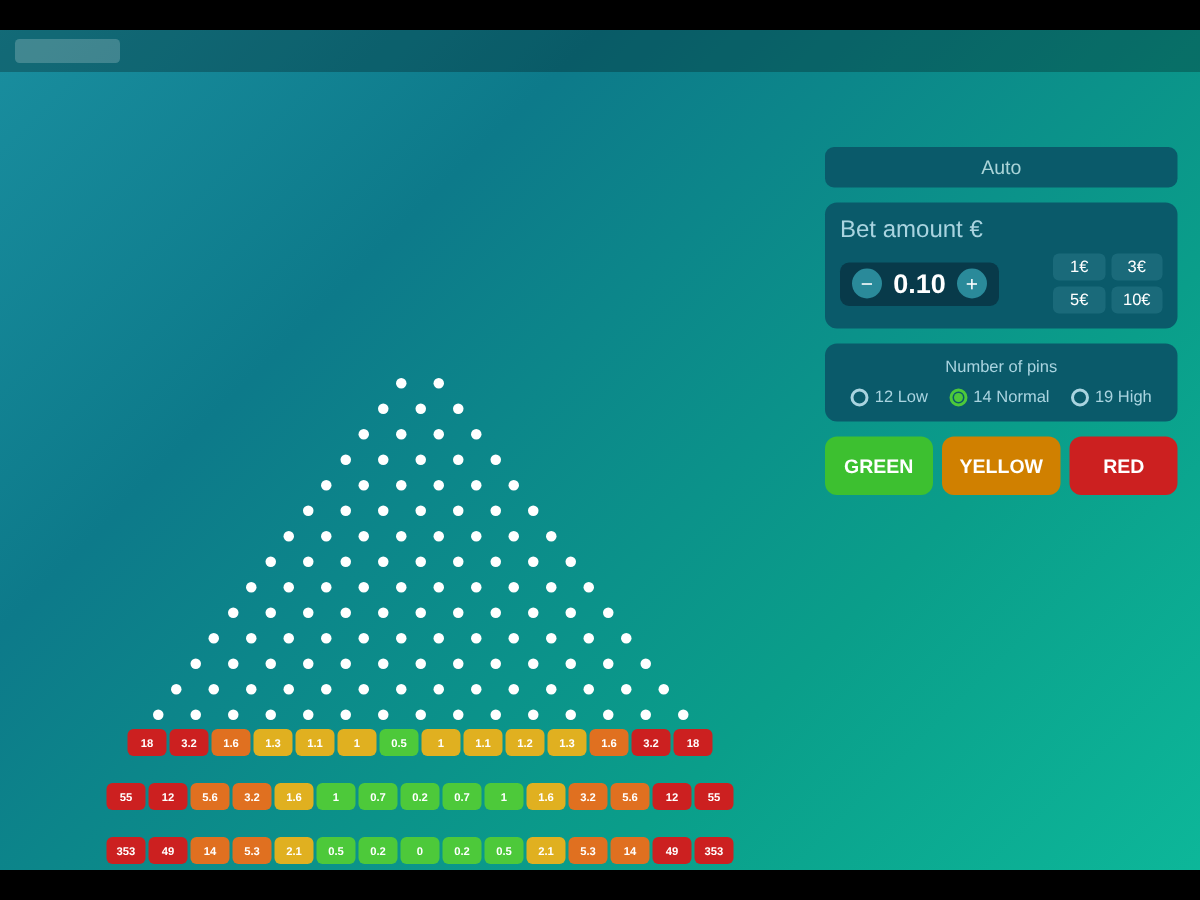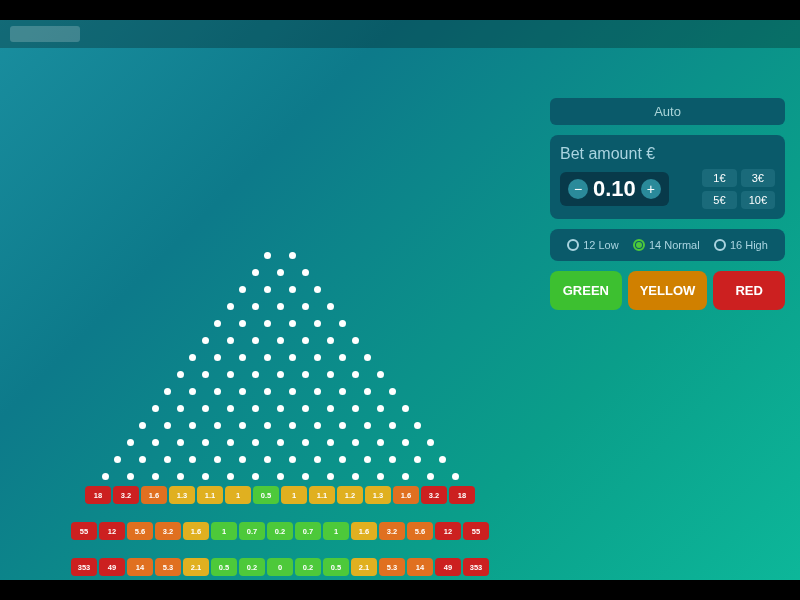--- a/index.html
+++ b/index.html
@@ -161,21 +161,21 @@
       background: #2a8a9a;
       color: white;
       font-size: 14px;
       cursor: pointer;
       display: flex;
       align-items: center;
       justify-content: center;
       line-height: 1;
     }
     .bet-amount {
-      font-size: 22px;
+      font-size: 18px;
       font-weight: bold;
       color: white;
       min-width: 40px;
       text-align: center;
     }
     .quick-bets {
       display: grid;
       grid-template-columns: 1fr 1fr;
       gap: 4px;
       margin-left: auto;
@@ -502,32 +502,33 @@
           <div class="quick-bets" id="quick-bets-container">
               <button class="quick-bet-btn">1€</button>
               <button class="quick-bet-btn">3€</button>
               <button class="quick-bet-btn">5€</button>
               <button class="quick-bet-btn">10€</button>
             </div>
         </div>
       </div>
 
       <div class="pins-select-box">
+        <div class="pins-select-label">Number of pins</div>
         <div class="pins-options" id="pins-options-container">
             <label class="pin-option">
               <div class="radio-circle"></div>
               <span>12 Low</span>
             </label>
             <label class="pin-option">
               <div class="radio-circle selected"></div>
               <span>14 Normal</span>
             </label>
             <label class="pin-option">
               <div class="radio-circle"></div>
-              <span>16 High</span>
+              <span>19 High</span>
             </label>
           </div>
       </div>
 
       <div class="risk-buttons">
         <button class="risk-btn risk-green">GREEN</button>
         <button class="risk-btn risk-yellow">YELLOW</button>
         <button class="risk-btn risk-red">RED</button>
       </div>
     </div>

